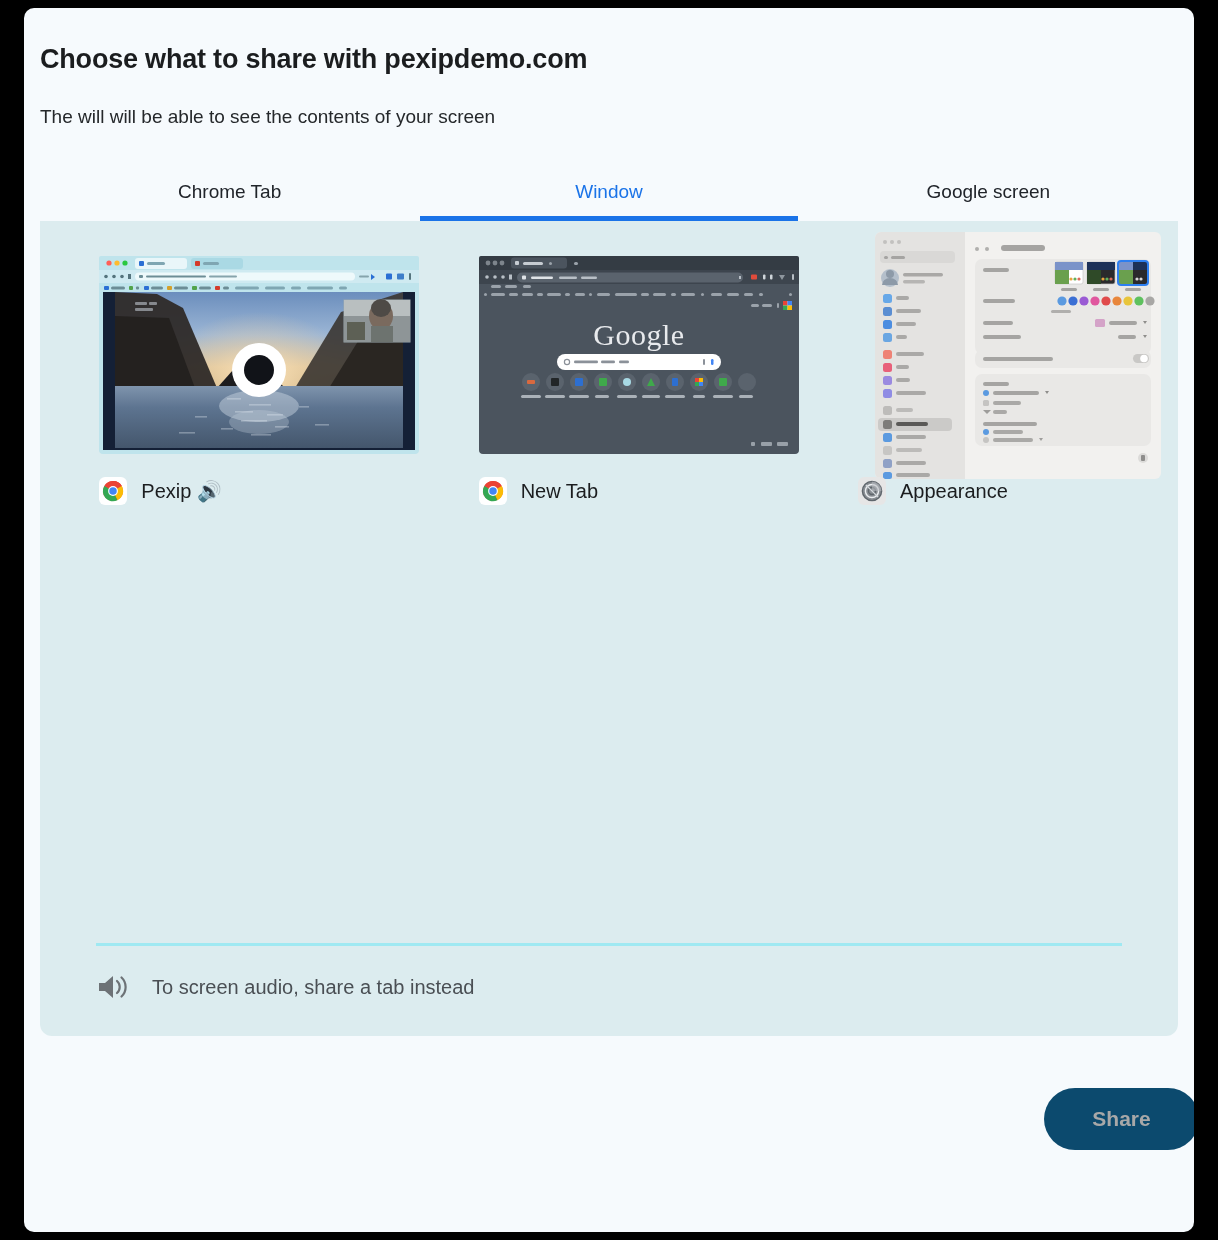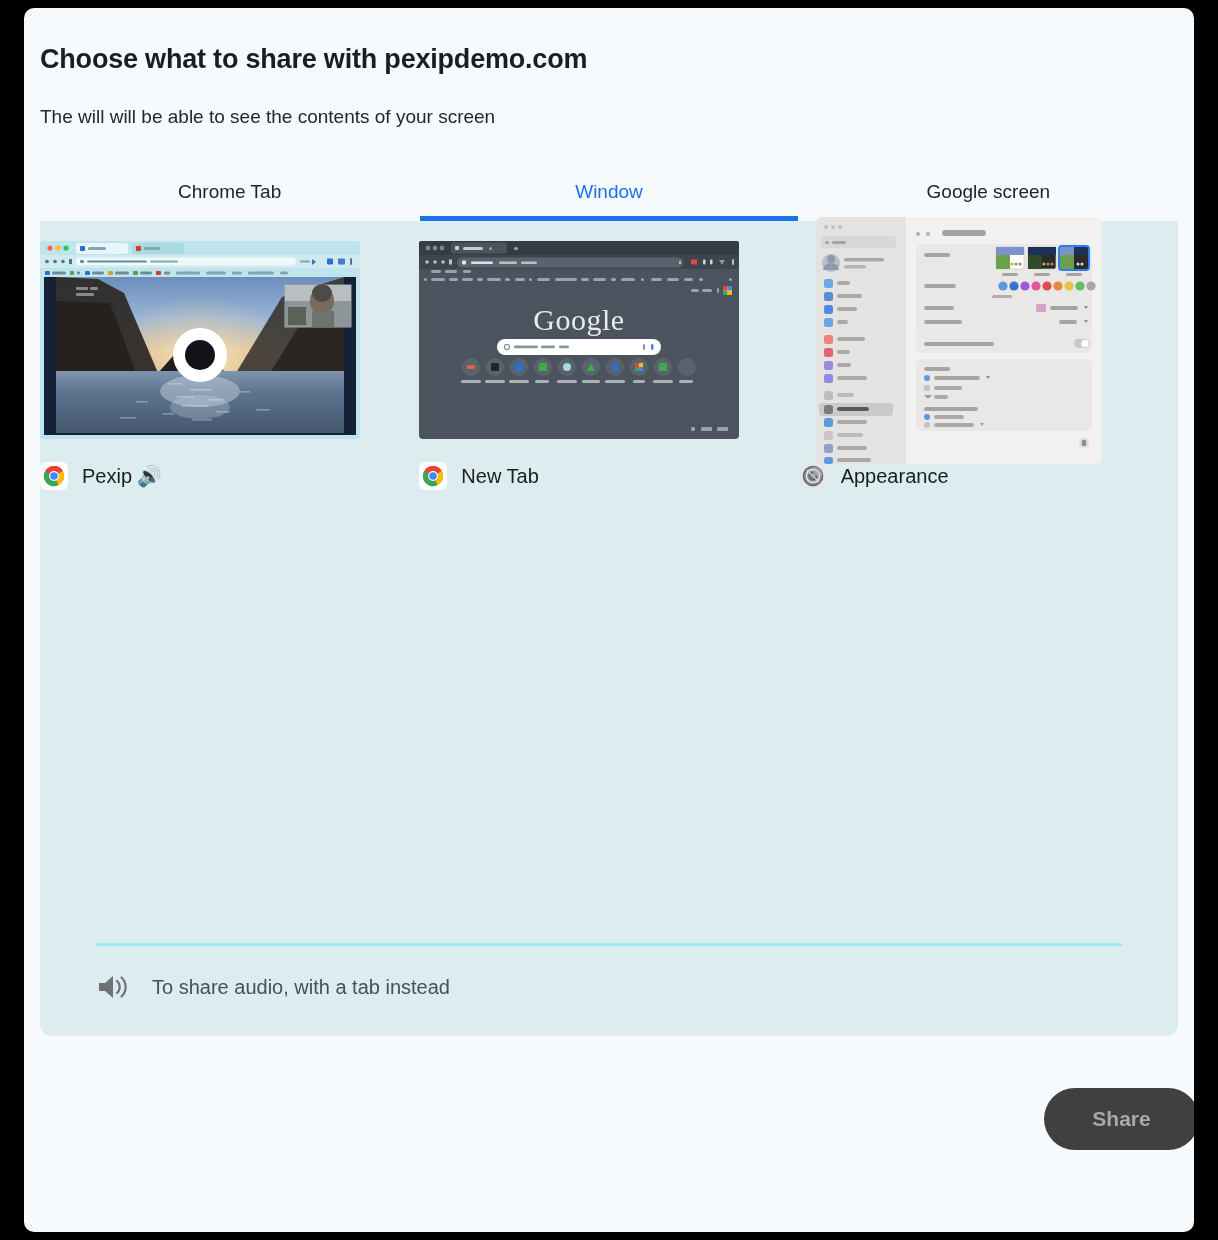--- a/index.html
+++ b/index.html
@@ -55,22 +55,22 @@
     border-radius: 0 0 12px 12px;
   }
   .thumbgrid {
     position: absolute; left: 0; top: 0;
     width: 1138px; height: 330px;
     display: flex;
   }
   .thumbcell {
     flex: 1 1 0;
     display: flex; flex-direction: column;
-    align-items: flex-start;
-    padding-top: 19px;
+    align-items: flex-end;
+    padding-top: 34px;
     cursor: pointer;
   }
   .thumbframe {
     width: 320px; height: 200px;
     display: flex; align-items: center; justify-content: center;
   }
   .shot { display: block; border-radius: 2px; }
   .cap {
     margin-top: 22px;
     display: flex; align-items: center; gap: 14px;
@@ -100,21 +100,21 @@
     border: none; border-radius: 31px;
     font-family: "Liberation Sans", sans-serif;
     font-size: 21px; font-weight: bold;
   }
   .btn-cancel {
     right: 166px; width: 155px;
     background: #7ef2fb; color: #06121a; cursor: pointer;
   }
   .btn-share {
     right: -5px; width: 155px;
-    background: #404040; color: #a8a8a8; cursor: default;
+    background: #0c4a6e; color: #a8a8a8; cursor: default;
   }
 </style>
 </head>
 <body>
 
 <div id="dialog">
 
   <div class="title">Choose what to share with pexipdemo.com</div>
   <div class="subtitle">The will will be able to see the contents of your screen</div>
 
@@ -571,21 +571,21 @@
     </div>
 
     <div class="divider"></div>
 
     <div class="audiohint">
       <svg width="34" height="30" viewBox="0 0 34 30">
         <path d="M3 11 h6 l8 -7 v22 l-8 -7 h-6 z" fill="#6d7276"></path>
         <path d="M21 9 a8 8 0 0 1 0 12" fill="none" stroke="#6d7276" stroke-width="2.2" stroke-linecap="round"></path>
         <path d="M25.5 5.5 a13 13 0 0 1 0 19" fill="none" stroke="#6d7276" stroke-width="2.2" stroke-linecap="round"></path>
       </svg>
-      <span class="txt">To share audio, with a tab instead</span>
+      <span class="txt">To screen audio, share a tab instead</span>
     </div>
   </div>
 
   <div class="footer">
     <button class="btn btn-share" disabled="">Share</button>
   </div>
 
 </div>
 
 </body></html>

